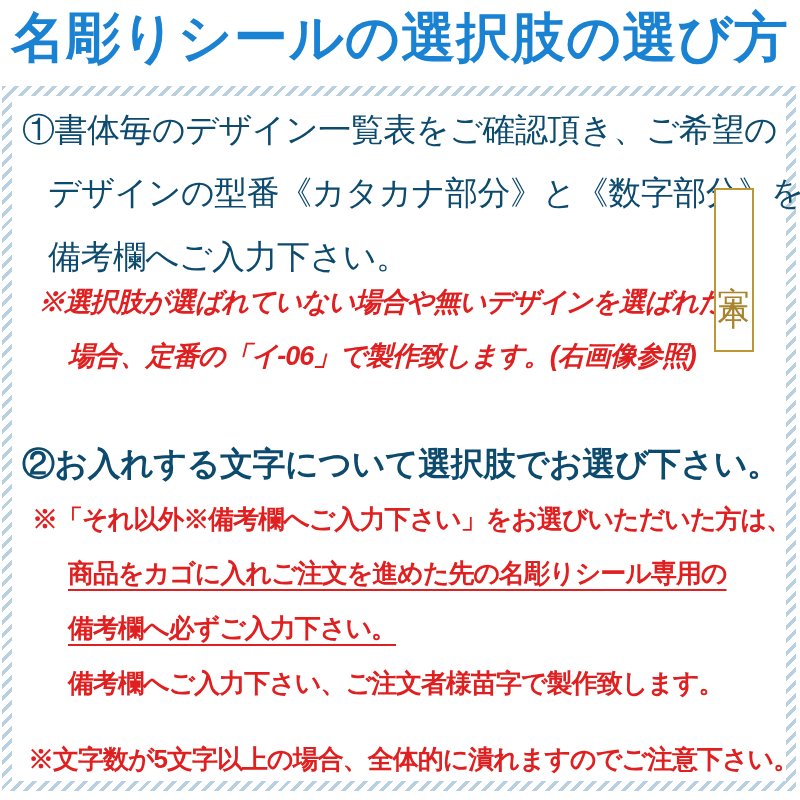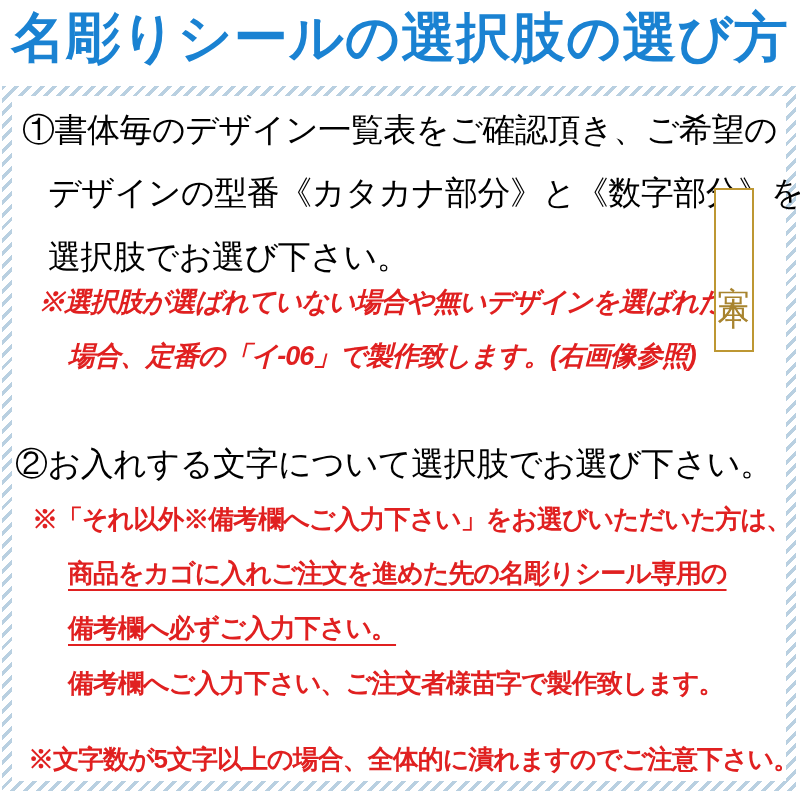--- a/index.html
+++ b/index.html
@@ -16,21 +16,21 @@
     position:absolute;left:2px;top:86px;width:794px;height:705px;
     background:repeating-linear-gradient(135deg,#b9d0e1 0 3.5px,#ffffff 3.5px 9px);
   }
   .frame-inner{
     position:absolute;left:10px;top:10px;right:10px;bottom:10px;background:#ffffff;
   }
   .txt{
     position:absolute;white-space:nowrap;line-height:1;
   }
   .black-line{
-    font-size:33px;font-weight:400;color:#000000;letter-spacing:-0.5px;
+    font-size:33px;font-weight:400;color:#0c4a6e;letter-spacing:-0.5px;
   }
   .red-line{
     font-size:27px;font-weight:bold;color:#e02020;letter-spacing:-1px;font-style:italic;
   }
   .red-line-sm{
     font-size:26px;font-weight:bold;color:#e02020;letter-spacing:-1px;
   }
   .u{
     text-decoration:underline;
     text-decoration-thickness:2px;
@@ -52,28 +52,28 @@
 <body>
 
 <div class="page-title">名彫りシールの選択肢の選び方</div>
 
 <div class="frame">
   <div class="frame-inner"></div>
 </div>
 
 <div class="txt black-line" style="left:22px;top:113px;">①書体毎のデザイン一覧表をご確認頂き、ご希望の</div>
 <div class="txt black-line" style="left:48px;top:176px;">デザインの型番《カタカナ部分》と《数字部分》を</div>
-<div class="txt black-line" style="left:48px;top:240px;">選択肢でお選び下さい。</div>
+<div class="txt black-line" style="left:48px;top:240px;">備考欄へご入力下さい。</div>
 
 <div class="txt red-line" style="left:38px;top:289px;">※選択肢が選ばれていない場合や無いデザインを選ばれた</div>
 <div class="txt red-line" style="left:68px;top:343px;">場合、定番の「イ-06」で製作致します。(右画像参照)</div>
 
 <div class="sample-plate">
   <div class="sample-plate-text">宮本</div>
 </div>
 
-<div class="txt black-line" style="left:15px;top:447px;">②お入れする文字について選択肢でお選び下さい。</div>
+<div class="txt black-line" style="left:22px;top:447px;font-weight:bold;">②お入れする文字について選択肢でお選び下さい。</div>
 
 <div class="txt red-line-sm" style="left:32px;top:506px;">※「それ以外※備考欄へご入力下さい」をお選びいただいた方は、</div>
 <div class="txt red-line-sm u" style="left:68px;top:560px;">商品をカゴに入れご注文を進めた先の名彫りシール専用の</div>
 <div class="txt red-line-sm u" style="left:68px;top:615px;">備考欄へ必ずご入力下さい。</div>
 <div class="txt red-line-sm" style="left:68px;top:670px;">備考欄へご入力下さい、ご注文者様苗字で製作致します。</div>
 <div class="txt red-line-sm" style="left:28px;top:746px;">※文字数が5文字以上の場合、全体的に潰れますのでご注意下さい。</div>
 
 </body></html>

